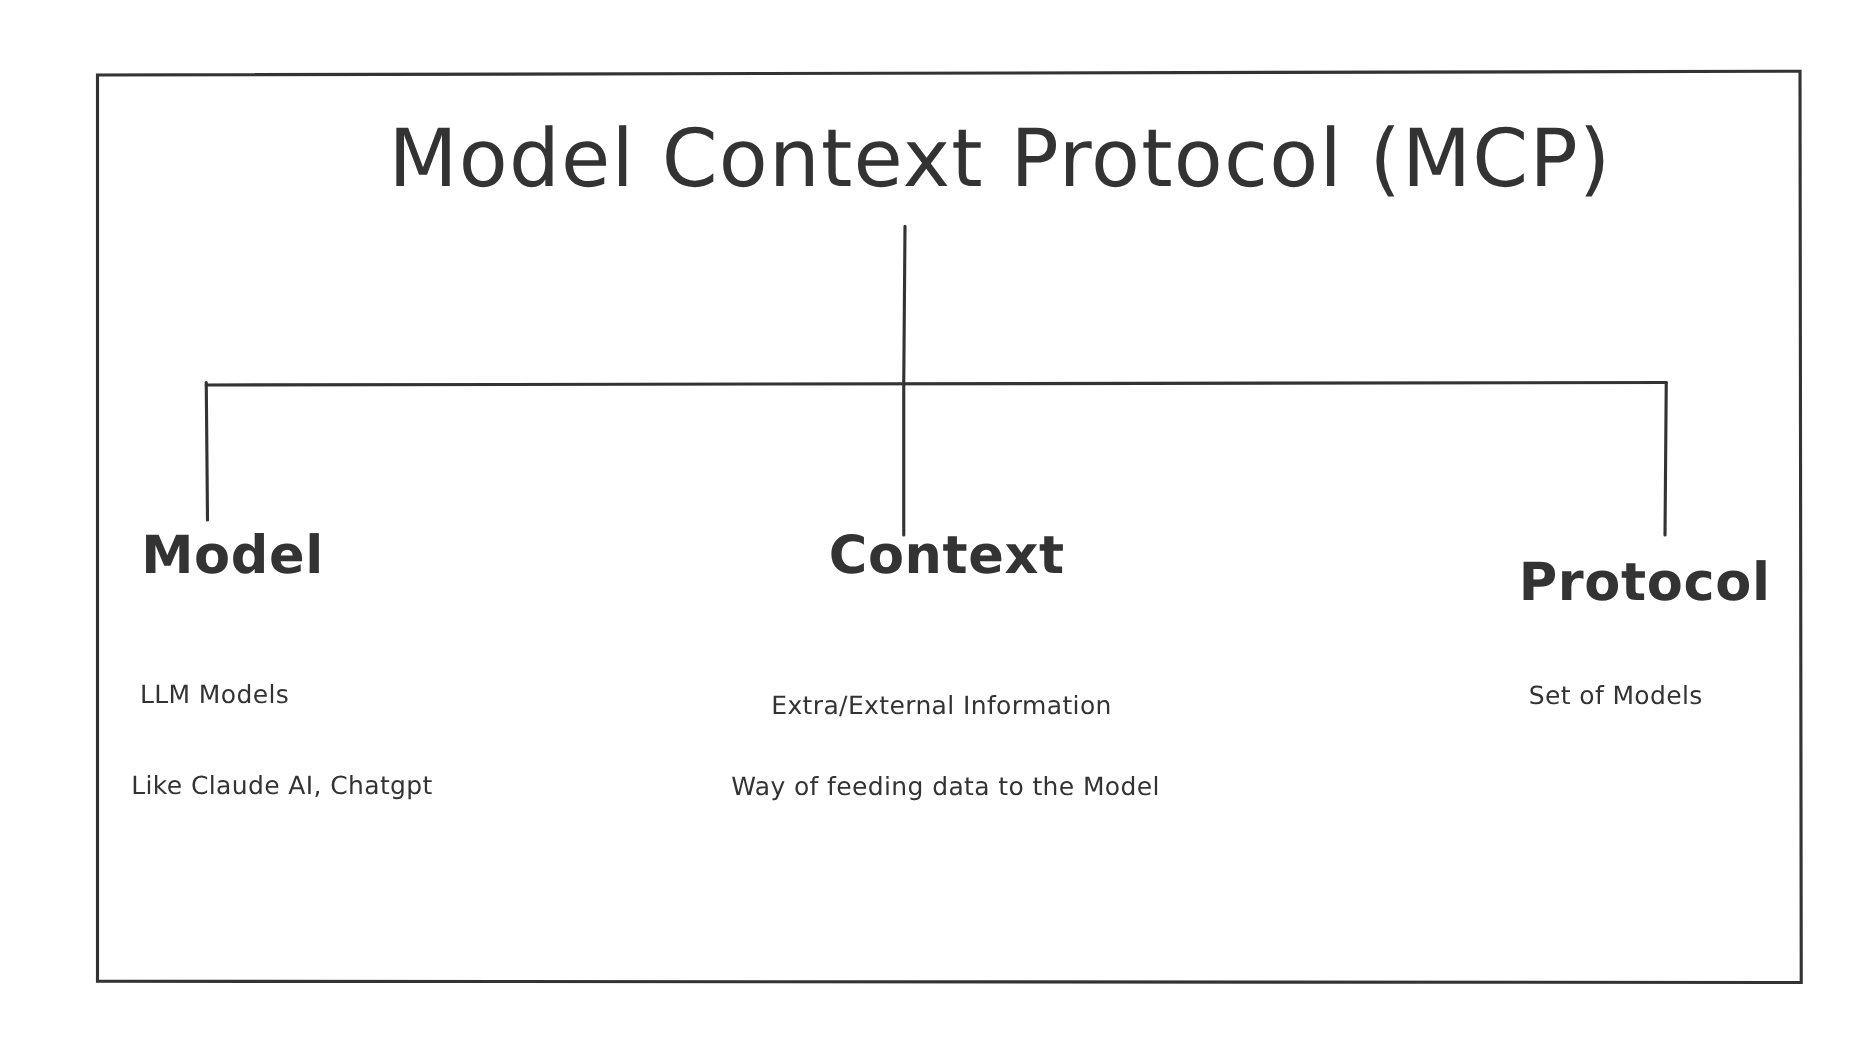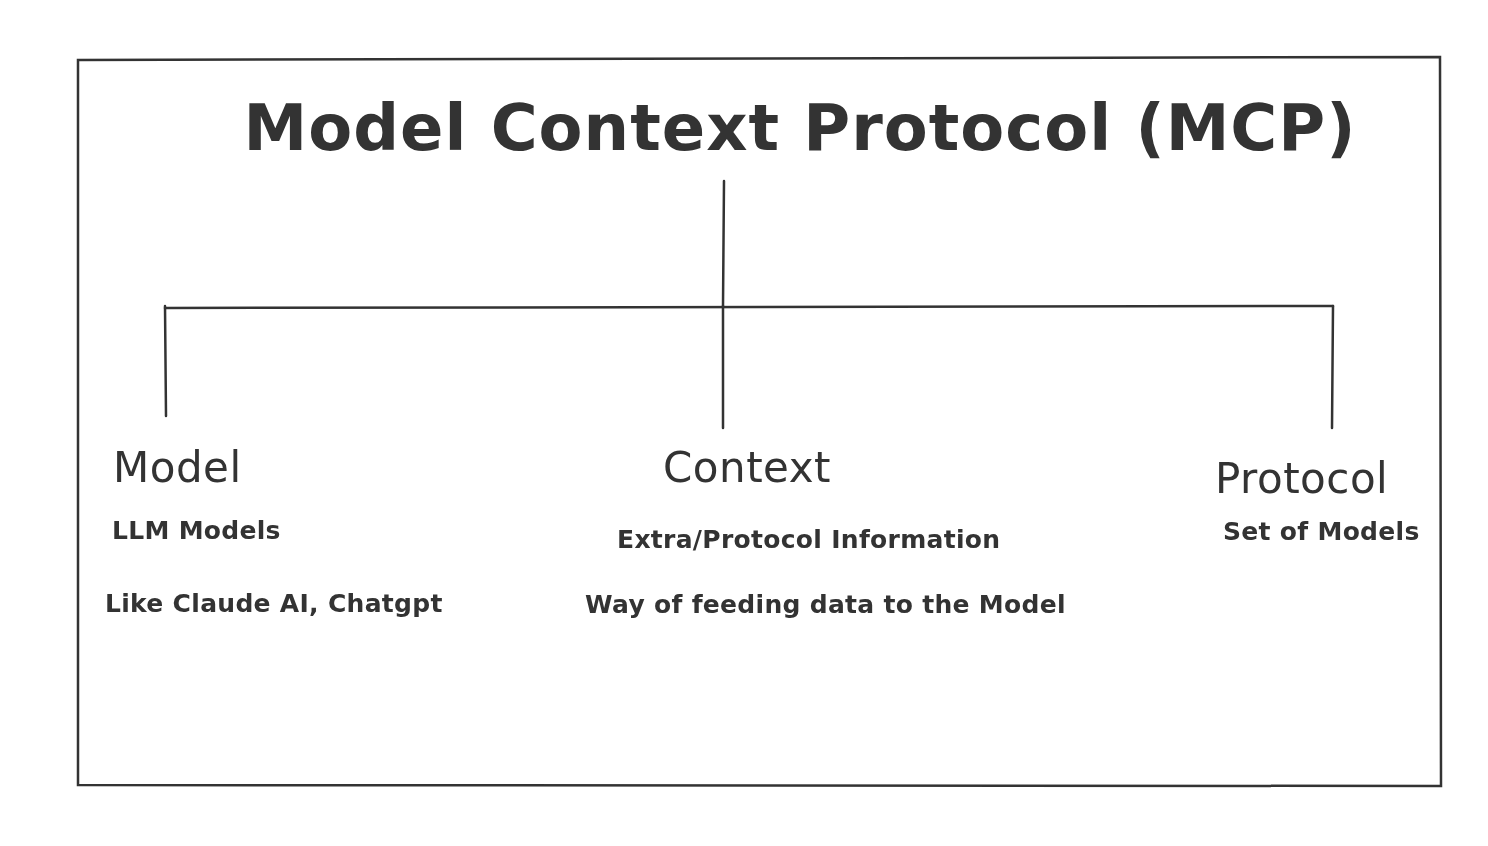--- a/index.html
+++ b/index.html
@@ -26,37 +26,37 @@
     position: absolute;
     color: #333333;
     white-space: nowrap;
     line-height: 1;
   }
   .title {
     left: 800px;
     top: 96px;
     transform: translateX(-50%);
     font-size: 64px;
-    font-weight: bold;
+    font-weight: normal;
     letter-spacing: 1px;
   }
   .heading {
     font-size: 42px;
-    font-weight: normal;
+    font-weight: bold;
     letter-spacing: 0.5px;
-    margin-top: 24px;
   }
   .detail {
-    font-size: 25px;
-    font-weight: bold;
+    font-size: 20px;
+    font-weight: normal;
     letter-spacing: 0.3px;
+    margin-top: 27px;
   }
   .h-model    { left: 113px;  top: 423px; }
   .h-context  { left: 663px;  top: 423px; }
-  .h-protocol { left: 1215px; top: 434px; }
+  .h-protocol { left: 1215px; top: 445px; }
   .d-model-1    { left: 112px;  top: 518px; }
   .d-model-2    { left: 105px;  top: 591px; text-align: right; }
   .d-context-1  { left: 617px;  top: 527px; }
   .d-context-2  { left: 585px;  top: 592px; text-align: center; }
   .d-protocol-1 { left: 1223px; top: 519px; }
 </style>
 </head>
 <body>
 
 <div class="stage">
@@ -79,21 +79,21 @@
   <div class="txt title">Model Context Protocol (MCP)</div>
 
   <div>
     <div class="txt heading h-model">Model</div>
     <div class="txt detail d-model-1">LLM Models</div>
     <div class="txt detail d-model-2">Like Claude AI, Chatgpt</div>
   </div>
 
   <div>
     <div class="txt heading h-context">Context</div>
-    <div class="txt detail d-context-1">Extra/Protocol Information</div>
+    <div class="txt detail d-context-1">Extra/External Information</div>
     <div class="txt detail d-context-2">Way of feeding data to the Model</div>
   </div>
 
   <div>
     <div class="txt heading h-protocol">Protocol</div>
     <div class="txt detail d-protocol-1">Set of Models</div>
   </div>
 
 </div>
 

